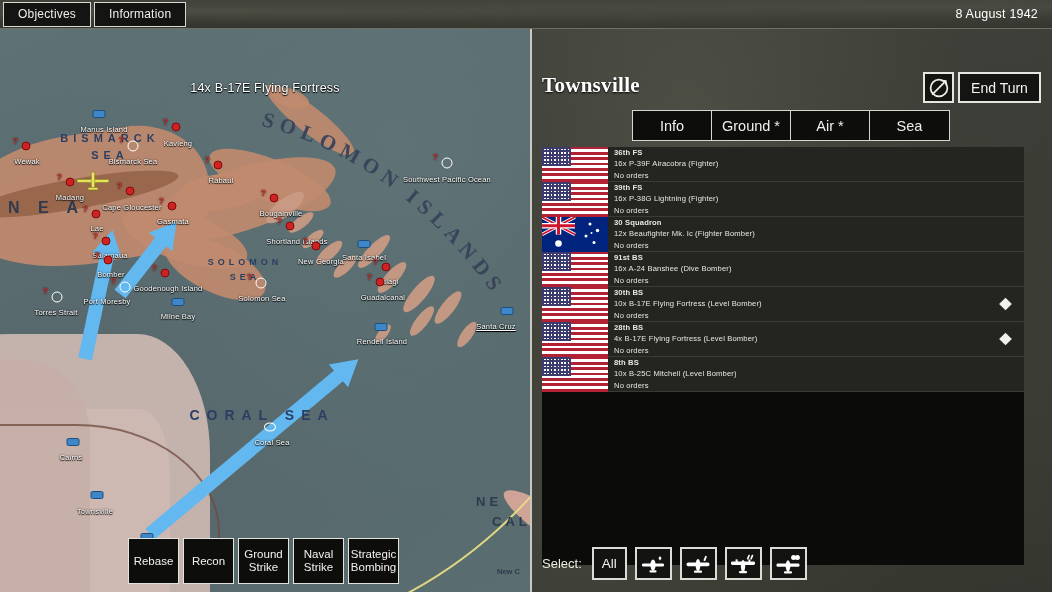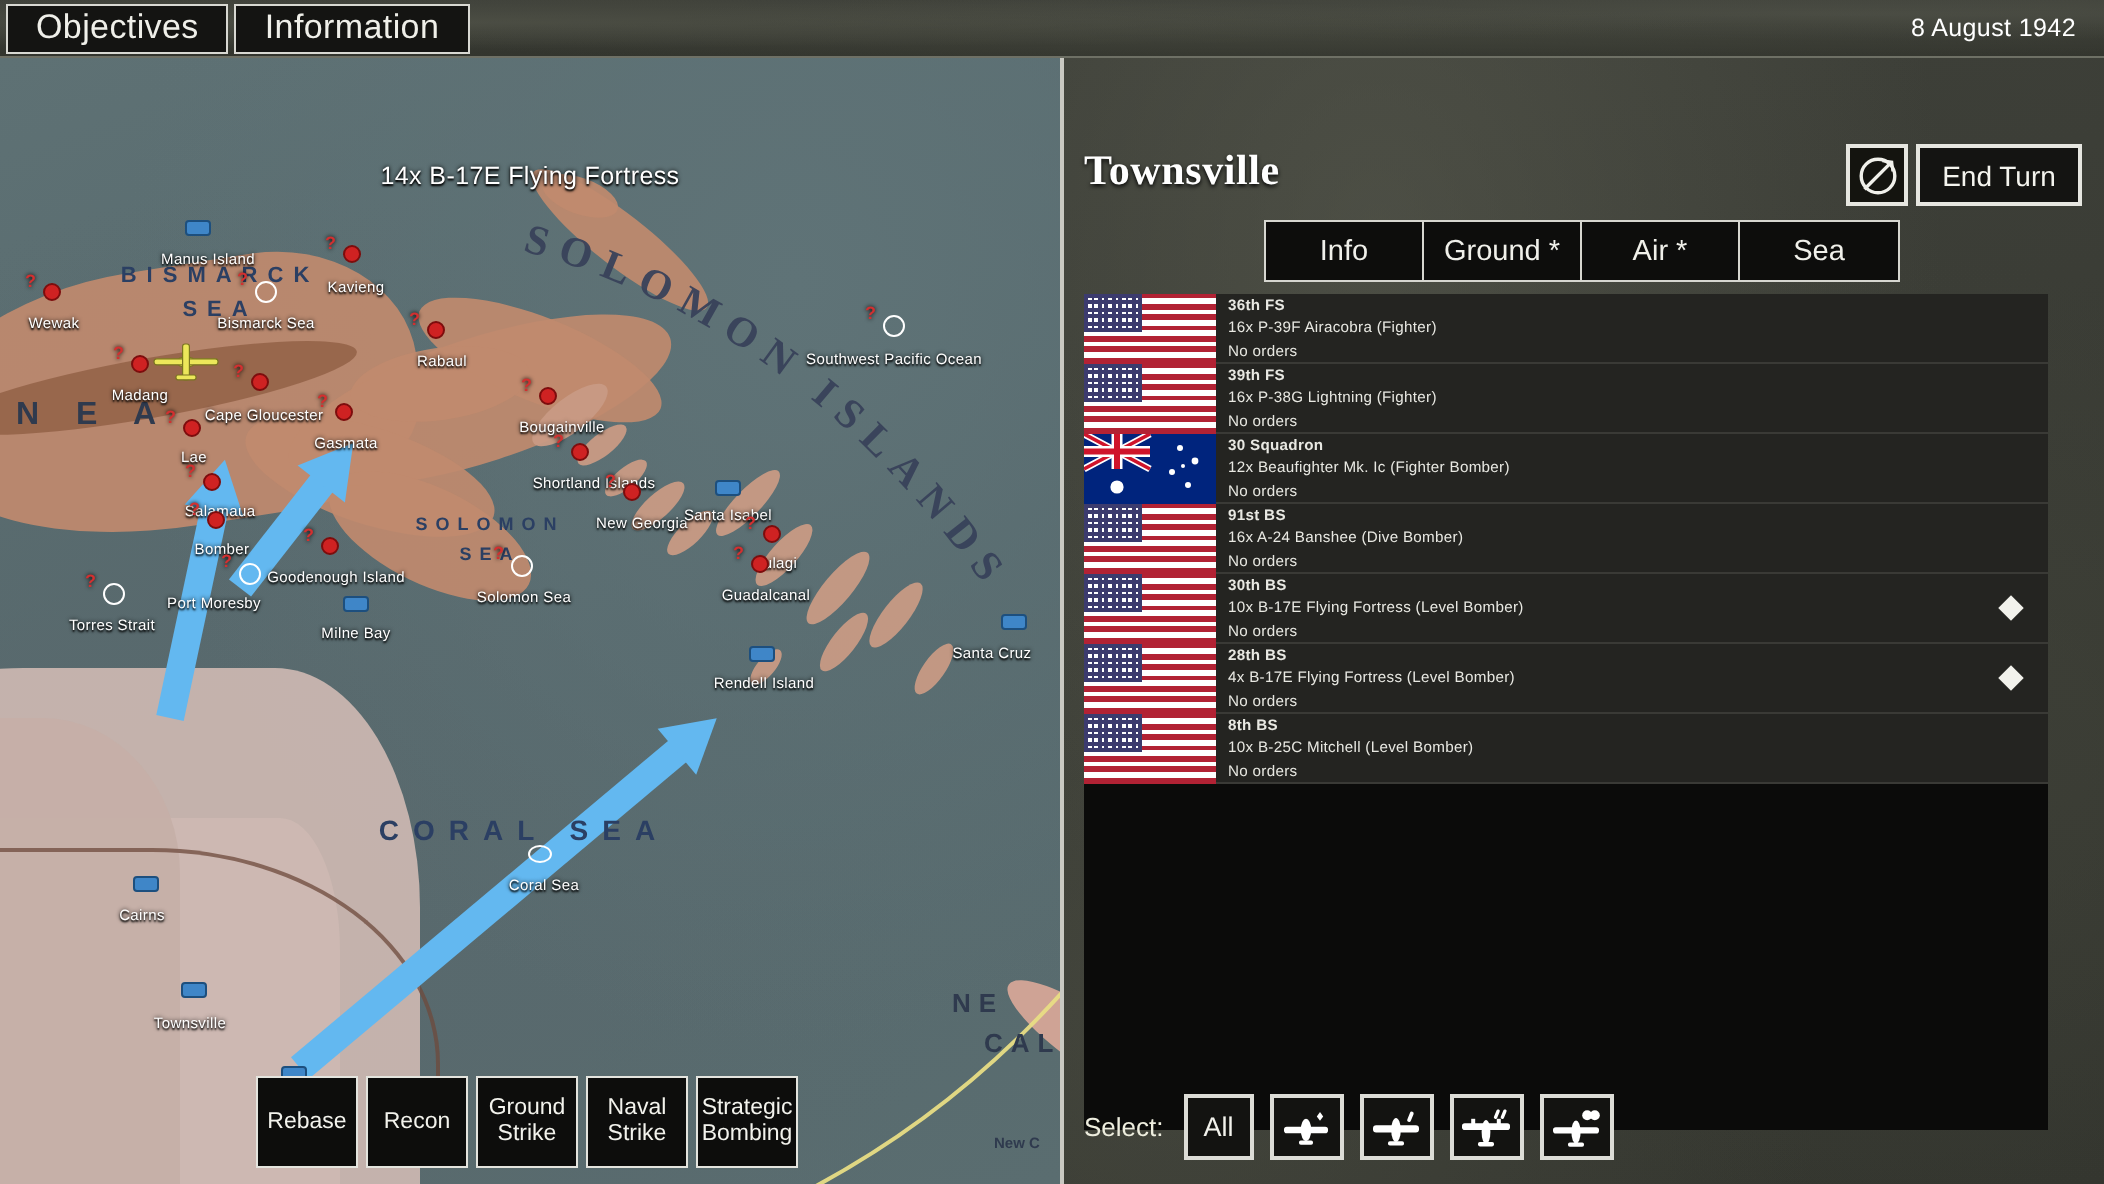--- a/index.html
+++ b/index.html
@@ -16,21 +16,21 @@
       radial-gradient(ellipse at 20% 40%, rgba(90,92,80,.55) 0%, rgba(0,0,0,0) 55%),
       radial-gradient(ellipse at 65% 70%, rgba(70,72,62,.5) 0%, rgba(0,0,0,0) 50%),
       radial-gradient(ellipse at 88% 25%, rgba(96,98,86,.4) 0%, rgba(0,0,0,0) 45%),
       linear-gradient(180deg,#3f413a 0%,#33352e 100%);
     border-bottom:1px solid #6e7065;
     display:flex; align-items:center;
   }
   .tabbtn {
     height:25px; margin-left:3px; padding:0 14px;
     background:#141412; border:1px solid #d8d8d2;
-    color:#efefe9; font-size:17px; letter-spacing:.2px;
+    color:#efefe9; font-size:12px; letter-spacing:.2px;
     display:flex; align-items:center; justify-content:center;
   }
   #date-label {
     position:absolute; right:14px; top:50%; transform:translateY(-50%);
     color:#ffffff; font-size:12.5px; letter-spacing:.2px;
   }
 
   
   #map {
     position:absolute; left:0; top:29px; width:530px; height:563px;
@@ -420,21 +420,21 @@
           <div class="dot-hollow"></div>
         </div>
         <div class="mlabel" style="left: 56px; top: 279px; text-align: center;">Torres Strait</div>
         <div class="ctr" style="left: 381px; top: 298px;">
           <div class="navy"></div>
         </div>
         <div class="mlabel" style="left: 382px; top: 308px;">Rendell Island</div>
         <div class="ctr" style="left: 507px; top: 282px;">
           <div class="navy"></div>
         </div>
-        <div class="mlabel" style="left: 496px; top: 293px;">Santa Cruz</div>
+        <div class="mlabel" style="left: 496px; top: 293px; text-decoration: underline;">Santa Cruz</div>
         <div class="ctr" style="left: 270px; top: 398px;">
           <div class="navy-h"></div>
         </div>
         <div class="mlabel" style="left: 272px; top: 409px;">Coral Sea</div>
         <div class="ctr" style="left: 73px; top: 413px;">
           <div class="navy"></div>
         </div>
         <div class="mlabel" style="left: 71px; top: 424px;">Cairns</div>
         <div class="ctr" style="left: 97px; top: 466px;">
           <div class="navy"></div>

